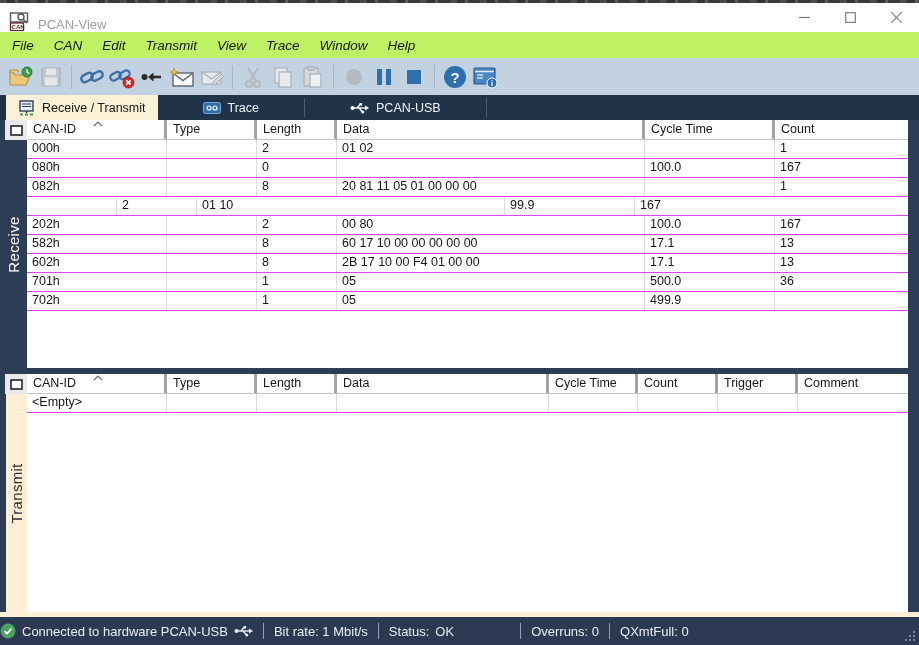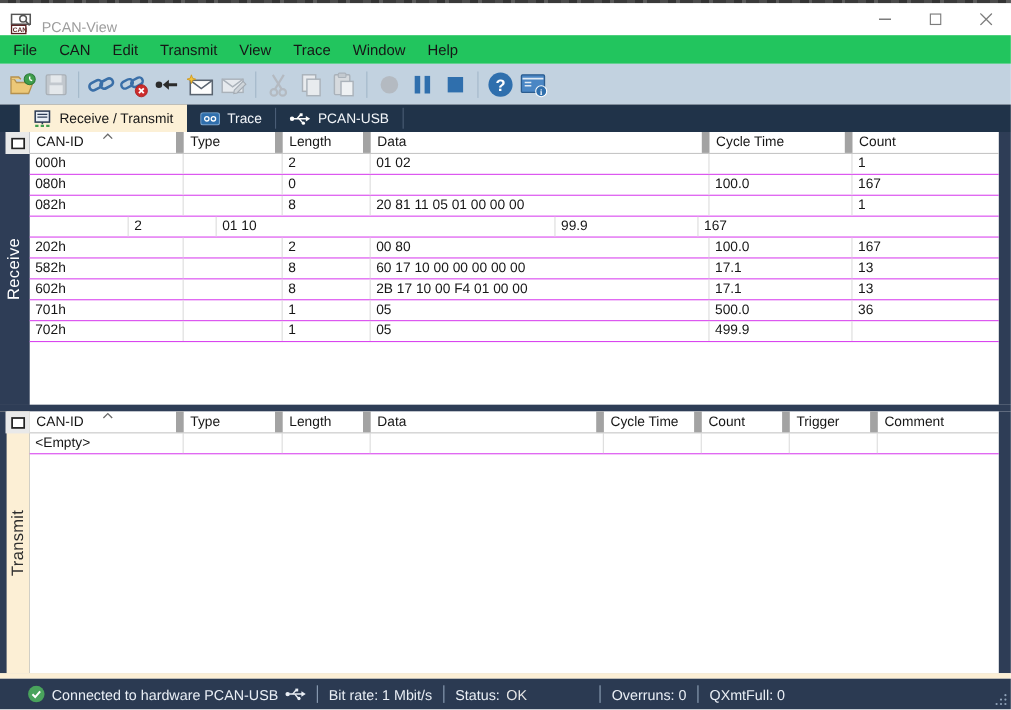--- a/index.html
+++ b/index.html
@@ -13,68 +13,68 @@
 
   
   .titlebar { position:absolute; left:0; top:3px; width:919px; height:29px; background:#ffffff;
     display:flex; align-items:flex-end; }
   .app-icon { margin-left:9px; width:22px; height:20px; }
   .title-text { margin-left:7px; color:#9d9d9d; font-size:13px; }
   .win-controls { margin-left:auto; display:flex; height:100%; }
   .win-btn { width:46px; height:100%; display:flex; align-items:center; justify-content:center; color:#7c7c7c; }
 
   
-  .menubar { position:absolute; left:0; top:32px; width:919px; height:26px; background:#22c55e;
-    display:flex; align-items:center; padding-left:2px; }
+  .menubar { position:absolute; left:0; top:32px; width:919px; height:26px; background:#bef264;
+    display:flex; align-items:center; padding-left:2px;font-style:italic; }
   .menu-item { padding:0 10px; font-size:13.5px; color:#161616; height:100%; display:flex; align-items:center; }
 
   
   .toolbar { position:absolute; left:0; top:58px; width:919px; height:37px; background:#c2d2e0;
     display:flex; align-items:center; padding-left:6px; }
   .tool-btn { width:28px; height:28px; display:flex; align-items:center; justify-content:center; margin:0 1px; }
   .tool-sep { width:1px; height:24px; background:#a2b7c9; margin:0 5px; }
 
   
   .tabbar { position:absolute; left:0; top:95px; width:919px; height:25px; background:#203349;
-    display:flex; align-items:stretch; padding-left:18px; }
+    display:flex; align-items:stretch; padding-left:6px;gap:33px; }
   .tab { display:flex; align-items:center; gap:7px; padding:0 12px; font-size:12.5px; color:#f2f5f9; }
   .tab.active { background:#fcf0d6; color:#161616; }
   .tab-sep { width:1px; background:#4a5d76; margin:3px 0; }
 
   
   .section { position:absolute; left:0; width:919px; }
   .receive-section { top:120px; height:248px; background:#2e3d56; }
   .transmit-section { top:374px; height:238px; background:#2e3d56; }
   .side-rail { position:absolute; left:0; top:0; bottom:0; width:27px; display:flex; align-items:center; justify-content:center; }
   .receive-section .side-rail { background:#2e3d56; }
   .transmit-section .side-rail { background:#fcefd5; border-left:6px solid #2e3d56; }
   .rail-label { transform:rotate(-90deg); white-space:nowrap; font-size:15px; letter-spacing:.3px; }
   .receive-section .rail-label { color:#ffffff; }
   .transmit-section .rail-label { color:#2e2e2e; }
   .corner-cell { position:absolute; left:5px; top:0; width:22px; height:20px; background:#e9e9e9;
     display:flex; align-items:center; justify-content:center; }
 
   .table-area { position:absolute; left:27px; top:0; bottom:0; width:881px; background:#ffffff; }
   .hdr-row { display:flex; height:20px; border-bottom:1px solid #c6c6c6; position:relative; }
-  .hdr-cell { font-size:12.5px; color:#161616; padding:2px 0 0 6px; border-right:7px solid #a3a3a3; overflow:hidden; white-space:nowrap; }
+  .hdr-cell { font-size:12.5px; color:#161616; padding:2px 0 0 6px; border-right:3px solid #a3a3a3; overflow:hidden; white-space:nowrap; }
   .row { display:flex; height:19px; border-bottom:1px solid #d946ef; }
   .cell { font-size:12.5px; color:#161616; padding:1px 0 0 5px; border-right:1px solid #dcdcdc; overflow:hidden; white-space:nowrap; }
   .last-col { border-right:none; }
   
   .rc0{width:140px}.rc1{width:90px}.rc2{width:80px}.rc3{width:308px}.rc4{width:130px}.rc5{width:133px}
   
   .tc0{width:140px}.tc1{width:90px}.tc2{width:80px}.tc3{width:212px}.tc4{width:89px}.tc5{width:80px}.tc6{width:80px}.tc7{width:110px}
   .sort-caret { position:absolute; left:66px; top:1px; }
 
   .splitter { position:absolute; left:0; top:368px; width:919px; height:6px; background:#2e3d56; }
   .bottom-strip { position:absolute; left:0; top:612px; width:919px; height:5px; background:#fcefd5; }
 
   
   .statusbar { position:absolute; left:0; top:617px; width:919px; height:28px; background:#2b3a52;
-    display:flex; align-items:center; color:#e9eef5; font-size:13px; padding-left:25px; }
+    display:flex; align-items:center; color:#e9eef5; font-size:13px; padding-left:0; }
   .sb-item { display:flex; align-items:center; gap:6px; }
   .sb-sep { width:1px; height:16px; background:#8fa2b8; margin:0 10px; }
   .sb-ok { color:#e5e5e5; margin-left:6px; }
   .sb-gap { width:56px; }
   .grip { position:absolute; right:3px; bottom:3px; }
 </style>
 </head>
 <body>
 
 <div class="window">

